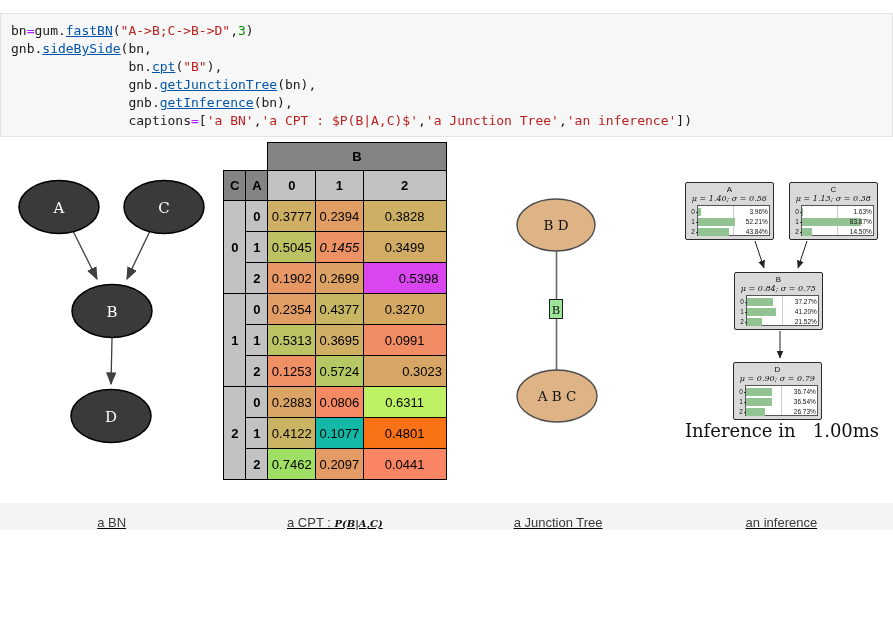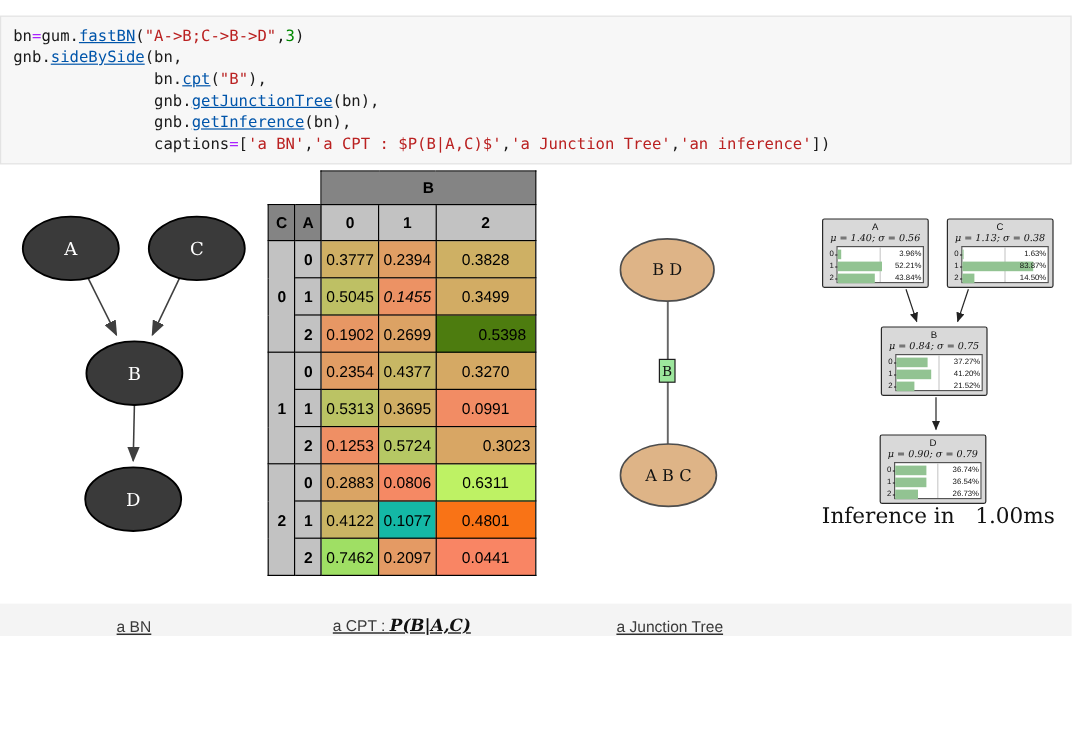--- a/index.html
+++ b/index.html
@@ -61,21 +61,21 @@
   .inf-footer{
     position:absolute;top:240px;left:0;width:100%;text-align:center;
     font-family:"DejaVu Serif",serif;font-size:18px;color:#111;white-space:pre;
   }
   
   .captions{
     position:absolute;left:0;top:503px;width:893px;height:27px;background:#f4f4f4;
     display:flex;align-items:flex-end;text-decoration:underline;
   }
   .caption-cell{width:25%;text-align:center;font-size:13px;color:#3a3a3a;}
-  .caption-math{font-family:"DejaVu Serif",serif;font-style:italic;font-weight:bold;font-size:14px;color:#111;margin-top:44px;}
+  .caption-math{font-family:"DejaVu Serif",serif;font-style:italic;font-weight:bold;font-size:10px;color:#111;margin-top:44px;}
 </style>
 </head>
 <body>
 
 <pre class="code-cell" id="code-cell"><div class="code-line"><span class="tok-n">bn</span><span class="tok-o">=</span><span class="tok-n">gum.</span><span class="tok-f">fastBN</span><span class="tok-n">(</span><span class="tok-s">"A-&gt;B;C-&gt;B-&gt;D"</span><span class="tok-n">,</span><span class="tok-m">3</span><span class="tok-n">)</span></div><div class="code-line"><span class="tok-n">gnb.</span><span class="tok-f">sideBySide</span><span class="tok-n">(bn,</span></div><div class="code-line"><span class="tok-n">               bn.</span><span class="tok-f">cpt</span><span class="tok-n">(</span><span class="tok-s">"B"</span><span class="tok-n">),</span></div><div class="code-line"><span class="tok-n">               gnb.</span><span class="tok-f">getJunctionTree</span><span class="tok-n">(bn),</span></div><div class="code-line"><span class="tok-n">               gnb.</span><span class="tok-f">getInference</span><span class="tok-n">(bn),</span></div><div class="code-line"><span class="tok-n">               captions</span><span class="tok-o">=</span><span class="tok-n">[</span><span class="tok-s">'a BN'</span><span class="tok-n">,</span><span class="tok-s">'a CPT : $P(B|A,C)$'</span><span class="tok-n">,</span><span class="tok-s">'a Junction Tree'</span><span class="tok-n">,</span><span class="tok-s">'an inference'</span><span class="tok-n">])</span></div></pre>
 
 <div class="figures">
 
   <div class="fig-col">
     <svg width="192" height="280" viewBox="0 0 192 280">
@@ -132,21 +132,21 @@
           <tr>
             <th class="modhead chead">1</th>
             <td class="val" style="background: rgb(190, 192, 100);">0.5045</td>
             <td class="val" style="background: rgb(236, 146, 100); font-style: italic;">0.1455</td>
             <td class="val" style="background: rgb(210, 172, 100);">0.3499</td>
           </tr>
           <tr>
             <th class="modhead chead">2</th>
             <td class="val" style="background: rgb(231, 151, 100);">0.1902</td>
             <td class="val" style="background: rgb(220, 162, 100);">0.2699</td>
-            <td class="val" style="background: #4d7c0f; padding-left: 28px;">0.5398</td>
+            <td class="val" style="background: #d946ef; padding-left: 28px;">0.5398</td>
           </tr>
           <tr>
             <th class="modhead chead" rowspan="3">1</th>
             <th class="modhead chead">0</th>
             <td class="val" style="background: rgb(225, 157, 100);">0.2354</td>
             <td class="val" style="background: rgb(199, 183, 100);">0.4377</td>
             <td class="val" style="background: rgb(213, 169, 100);">0.3270</td>
           </tr>
           <tr>
             <th class="modhead chead">1</th>
@@ -317,13 +317,14 @@
 
       <div class="inf-footer">Inference in   1.00ms</div>
     </div>
   </div>
 </div>
 
 <div class="captions">
   <div class="caption-cell">a BN</div>
   <div class="caption-cell"><span>a CPT : </span><span class="caption-math">P(B|A,C)</span></div>
   <div class="caption-cell">a Junction Tree</div>
+  <div class="caption-cell">an inference</div>
 </div>
 
 </body></html>

